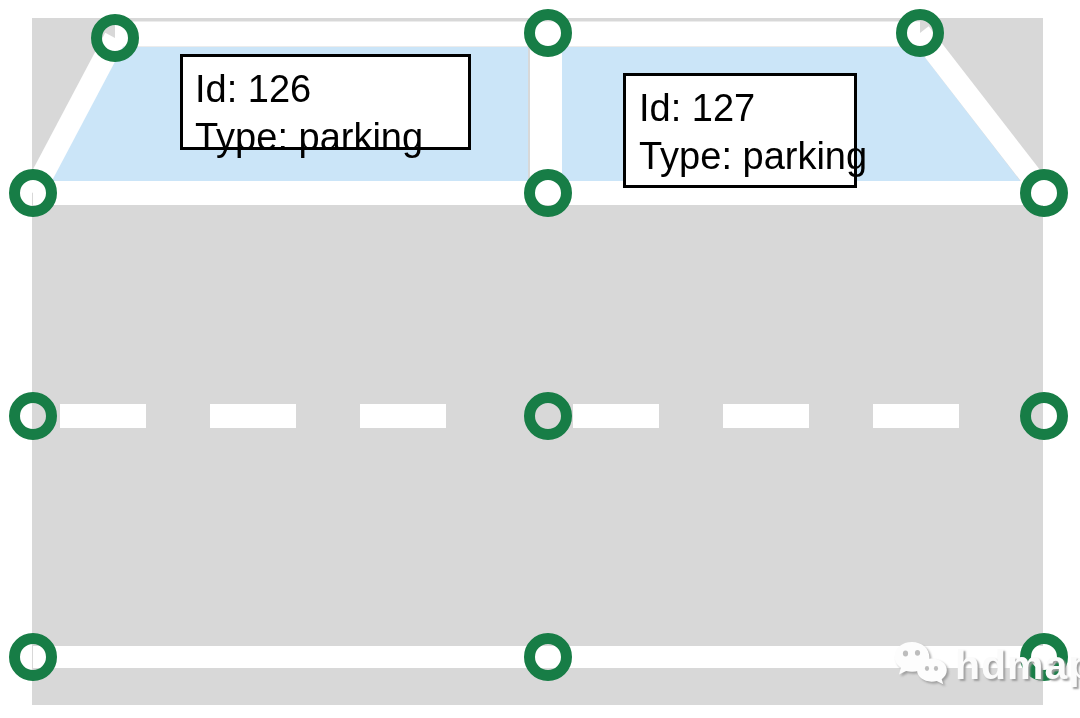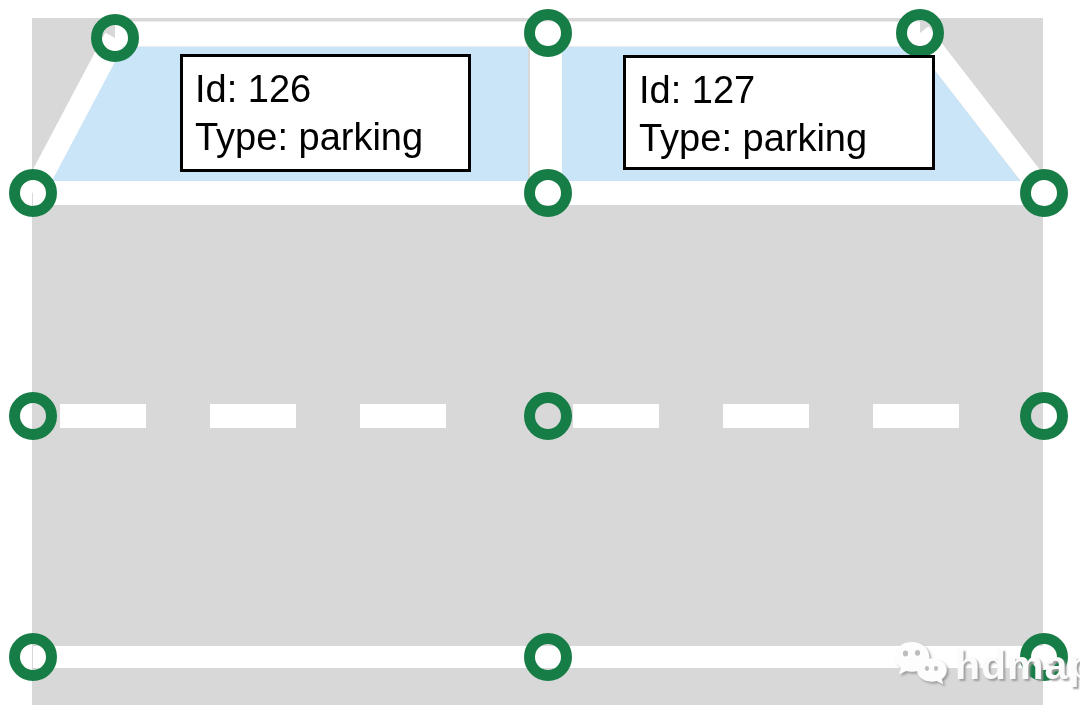--- a/index.html
+++ b/index.html
@@ -12,22 +12,22 @@
   .parking{fill:var(--parking,#cbe5f8);}
   .lane{stroke:var(--line,#ffffff);fill:none;stroke-linecap:butt;}
   .w22{stroke-width:22;} .w24{stroke-width:24;} .w25{stroke-width:25;} .w32{stroke-width:32;}
   .dashed{stroke-dasharray:86 64;}
   .node{fill:none;stroke:var(--node,#177d46);stroke-width:11;}
   .label-box{
     position:absolute;background:#ffffff;border:3px solid #000000;
     box-sizing:border-box;color:#000000;font-size:38px;line-height:48px;
     padding:8px 12px;white-space:nowrap;
   }
-  .label-126{left:180px;top:54px;width:291px;height:118px;}
-  .label-127{left:623px;top:55px;width:312px;height:115px;padding-left:13px;}
+  .label-126{left:180px;top:54px;width:291px;height:96px;}
+  .label-127{left:623px;top:73px;width:234px;height:115px;padding-left:13px;}
   .watermark{
     position:absolute;left:891px;top:640px;display:flex;align-items:center;gap:8px;
   }
   .watermark svg{filter:drop-shadow(2px 2px 1px rgba(140,140,140,0.75));}
   .wm-text{
     font-size:41px;font-weight:600;color:#fbfbfb;letter-spacing:1px;
     text-shadow:2px 2px 2px #9e9e9e;
   }
   .wx-bubble{fill:#fdfdfd;}
   .wx-eye{fill:#bdbdbd;}

